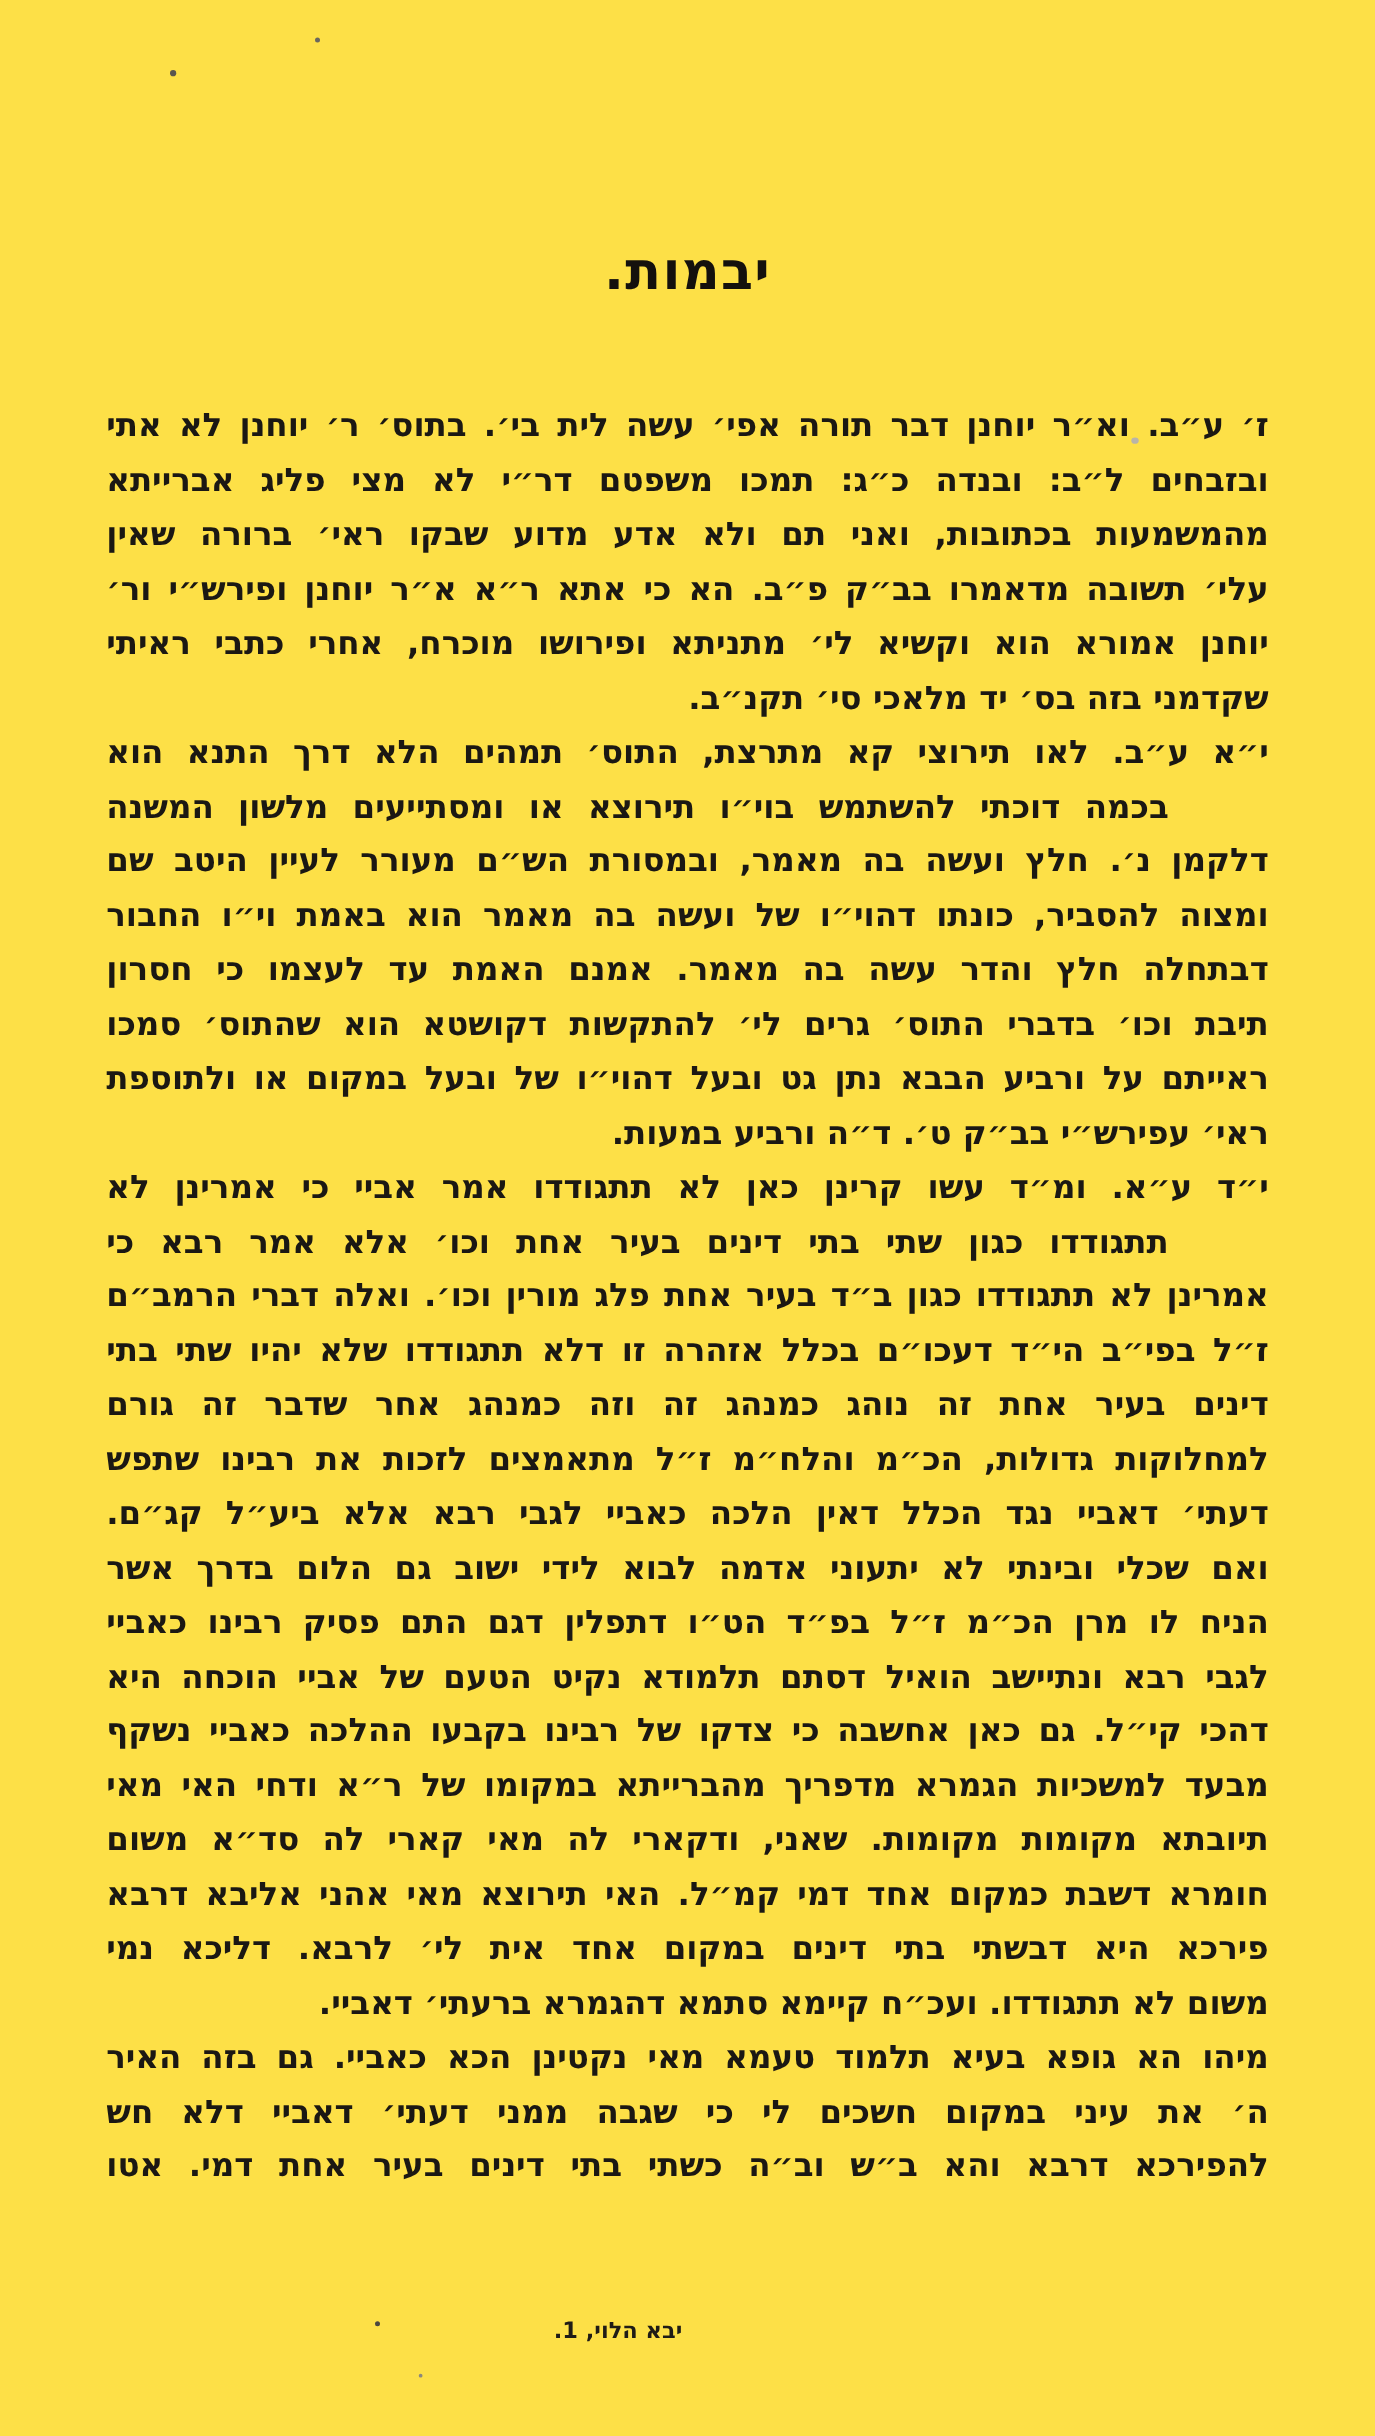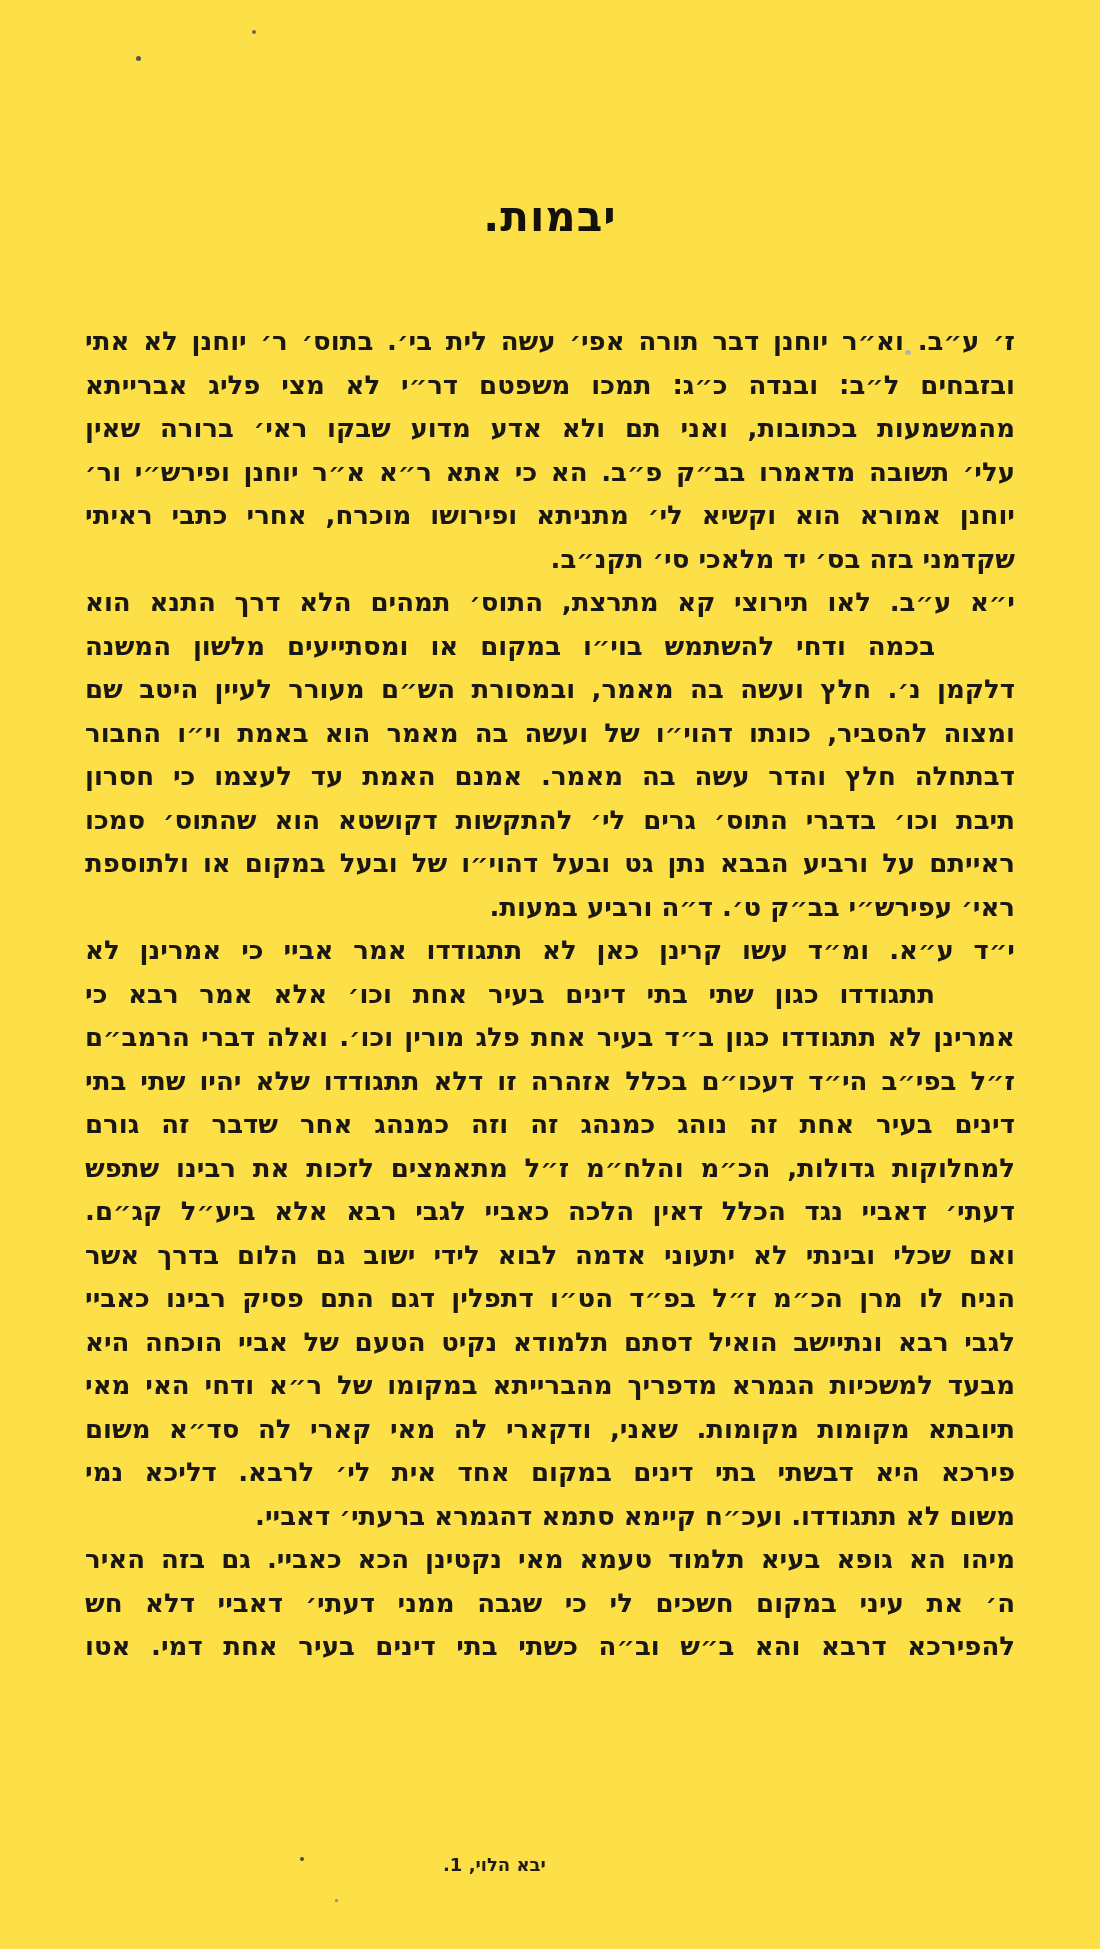--- a/index.html
+++ b/index.html
@@ -87,41 +87,43 @@
       <div>
         <div class="line full">ז׳ ע״ב. וא״ר יוחנן דבר תורה אפי׳ עשה לית בי׳. בתוס׳ ר׳ יוחנן לא אתי</div>
         <div class="line full">ובזבחים ל״ב: ובנדה כ״ג: תמכו משפטם דר״י לא מצי פליג אברייתא</div>
         <div class="line full">מהמשמעות בכתובות, ואני תם ולא אדע מדוע שבקו ראי׳ ברורה שאין</div>
         <div class="line full">עלי׳ תשובה מדאמרו בב״ק פ״ב. הא כי אתא ר״א א״ר יוחנן ופירש״י ור׳</div>
         <div class="line full">יוחנן אמורא הוא וקשיא לי׳ מתניתא ופירושו מוכרח, אחרי כתבי ראיתי</div>
         <div class="line end">שקדמני בזה בס׳ יד מלאכי סי׳ תקנ״ב.</div>
       </div>
       <div>
         <div class="line full">י״א ע״ב. לאו תירוצי קא מתרצת, התוס׳ תמהים הלא דרך התנא הוא</div>
-        <div class="line indent">בכמה ודחי להשתמש בוי״ו במקום או ומסתייעים מלשון המשנה</div>
+        <div class="line indent">בכמה דוכתי להשתמש בוי״ו תירוצא או ומסתייעים מלשון המשנה</div>
         <div class="line full">דלקמן נ׳. חלץ ועשה בה מאמר, ובמסורת הש״ם מעורר לעיין היטב שם</div>
         <div class="line full">ומצוה להסביר, כונתו דהוי״ו של ועשה בה מאמר הוא באמת וי״ו החבור</div>
         <div class="line full">דבתחלה חלץ והדר עשה בה מאמר. אמנם האמת עד לעצמו כי חסרון</div>
         <div class="line full">תיבת וכו׳ בדברי התוס׳ גרים לי׳ להתקשות דקושטא הוא שהתוס׳ סמכו</div>
         <div class="line full">ראייתם על ורביע הבבא נתן גט ובעל דהוי״ו של ובעל במקום או ולתוספת</div>
         <div class="line end">ראי׳ עפירש״י בב״ק ט׳. ד״ה ורביע במעות.</div>
       </div>
       <div>
         <div class="line full">י״ד ע״א. ומ״ד עשו קרינן כאן לא תתגודדו אמר אביי כי אמרינן לא</div>
         <div class="line indent">תתגודדו כגון שתי בתי דינים בעיר אחת וכו׳ אלא אמר רבא כי</div>
         <div class="line full">אמרינן לא תתגודדו כגון ב״ד בעיר אחת פלג מורין וכו׳. ואלה דברי הרמב״ם</div>
         <div class="line full">ז״ל בפי״ב הי״ד דעכו״ם בכלל אזהרה זו דלא תתגודדו שלא יהיו שתי בתי</div>
         <div class="line full">דינים בעיר אחת זה נוהג כמנהג זה וזה כמנהג אחר שדבר זה גורם</div>
         <div class="line full">למחלוקות גדולות, הכ״מ והלח״מ ז״ל מתאמצים לזכות את רבינו שתפש</div>
         <div class="line full">דעתי׳ דאביי נגד הכלל דאין הלכה כאביי לגבי רבא אלא ביע״ל קג״ם.</div>
         <div class="line full">ואם שכלי ובינתי לא יתעוני אדמה לבוא לידי ישוב גם הלום בדרך אשר</div>
         <div class="line full">הניח לו מרן הכ״מ ז״ל בפ״ד הט״ו דתפלין דגם התם פסיק רבינו כאביי</div>
         <div class="line full">לגבי רבא ונתיישב הואיל דסתם תלמודא נקיט הטעם של אביי הוכחה היא</div>
+        <div class="line full">דהכי קי״ל. גם כאן אחשבה כי צדקו של רבינו בקבעו ההלכה כאביי נשקף</div>
         <div class="line full">מבעד למשכיות הגמרא מדפריך מהברייתא במקומו של ר״א ודחי האי מאי</div>
         <div class="line full">תיובתא מקומות מקומות. שאני, ודקארי לה מאי קארי לה סד״א משום</div>
+        <div class="line full">חומרא דשבת כמקום אחד דמי קמ״ל. האי תירוצא מאי אהני אליבא דרבא</div>
         <div class="line full">פירכא היא דבשתי בתי דינים במקום אחד אית לי׳ לרבא. דליכא נמי</div>
         <div class="line end">משום לא תתגודדו. ועכ״ח קיימא סתמא דהגמרא ברעתי׳ דאביי.</div>
         <div class="line full">מיהו הא גופא בעיא תלמוד טעמא מאי נקטינן הכא כאביי. גם בזה האיר</div>
         <div class="line full">ה׳ את עיני במקום חשכים לי כי שגבה ממני דעתי׳ דאביי דלא חש</div>
         <div class="line full">להפירכא דרבא והא ב״ש וב״ה כשתי בתי דינים בעיר אחת דמי. אטו</div>
       </div>
     </div>
 
   <div class="footer">
     <span>יבא הלוי, 1.</span>

